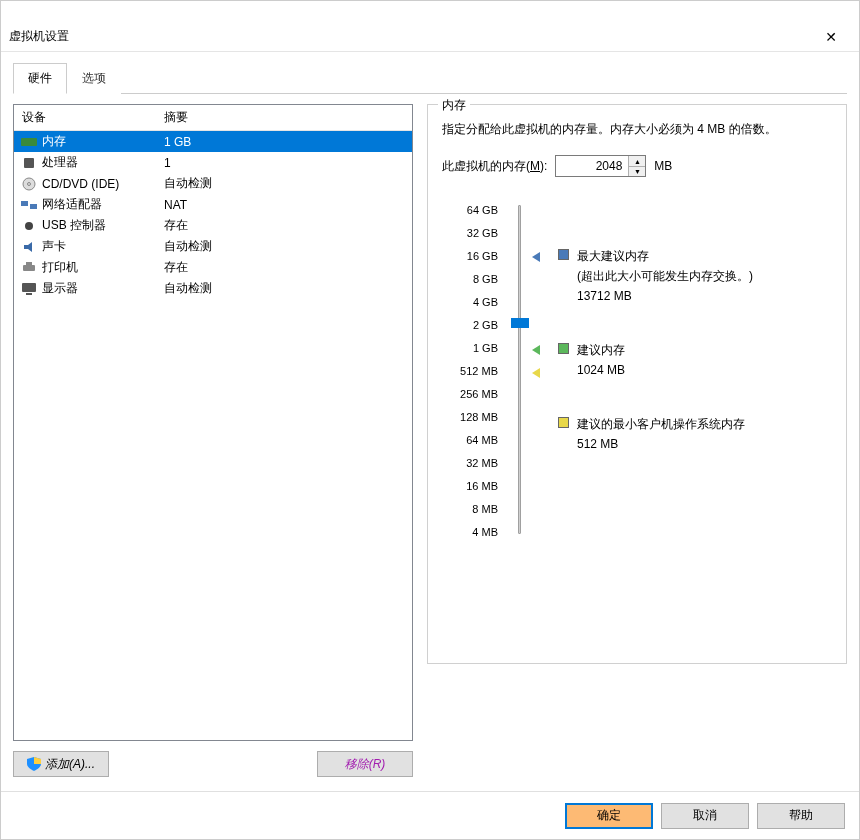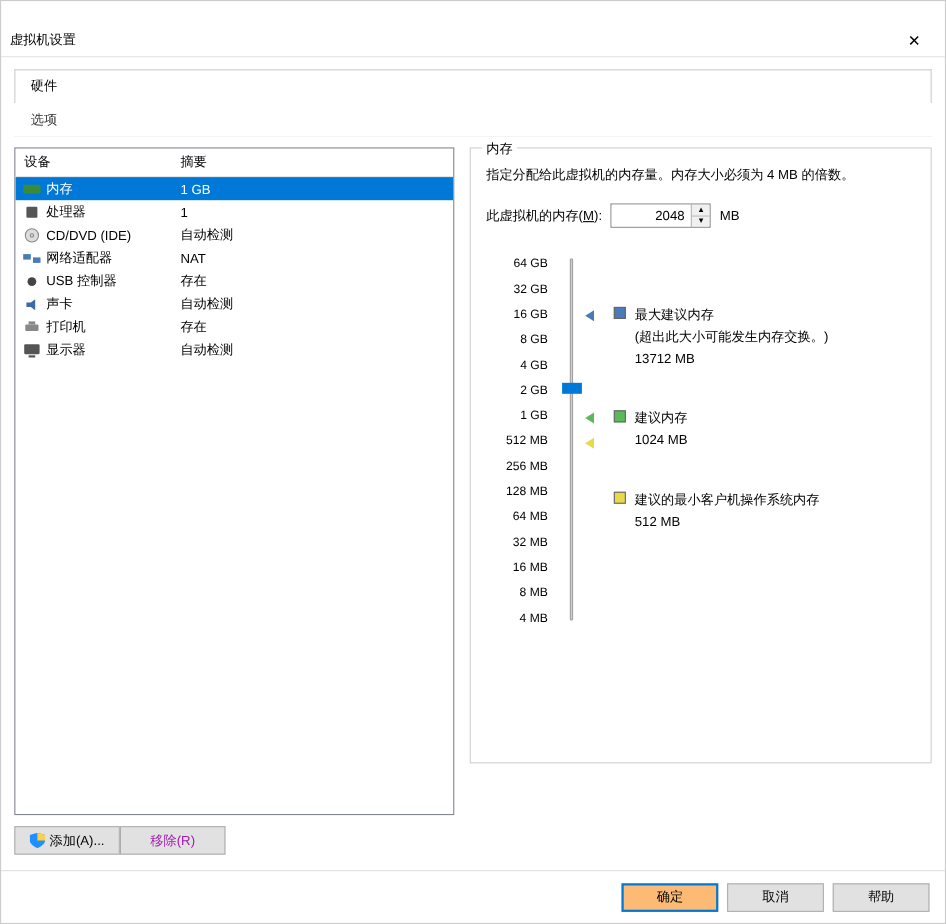--- a/index.html
+++ b/index.html
@@ -5,39 +5,39 @@
 * { box-sizing: border-box; margin: 0; padding: 0; }
 body { font-family: "Microsoft YaHei", Tahoma, Arial, sans-serif; font-size: 12px; color: #000; background: #fff; }
 
 .window { width: 860px; height: 840px; border: 1px solid #ccc; display: flex; flex-direction: column; background: #fff; }
 .titlebar { height: 30px; display: flex; align-items: center; padding: 0 8px; border-bottom: 1px solid #e5e5e5; margin-top: 21px; }
 .titlebar .title { flex: 1; font-size: 12px; }
 .titlebar .close { width: 40px; text-align: center; font-size: 14px; cursor: default; }
 
 .content { flex: 1; display: flex; flex-direction: column; padding: 10px 12px 0 12px; }
 
-.tabs { display: flex; border-bottom: 1px solid #ccc; margin-bottom: 0; flex-direction: column; }
+.tabs { display: flex; border-bottom: 1px solid #ccc; margin-bottom: 0; }
 .tab { padding: 6px 14px 6px 14px; border: 1px solid transparent; border-bottom: none; cursor: default; position: relative; top: 1px; background: #fff; }
 .tab.active { border-color: #ccc; border-bottom: 1px solid #fff; }
 .tab:not(.active) { color: #333; }
 
 .panels { flex: 1; display: flex; gap: 14px; padding-top: 10px; }
 
 .left-panel { width: 400px; display: flex; flex-direction: column; }
 .device-list { flex: 1; border: 1px solid #828790; background: #fff; overflow: hidden; }
 .dl-header { display: flex; border-bottom: 1px solid #e5e5e5; padding: 4px 0; }
 .dl-h1 { width: 150px; padding-left: 8px; }
 .dl-h2 { flex: 1; }
 .dl-row { display: flex; align-items: center; height: 21px; padding-left: 6px; }
 .dl-row.selected { background: #0078d7; color: #fff; }
 .dl-icon { width: 18px; height: 16px; margin-right: 4px; display: inline-flex; align-items: center; justify-content: center; }
 .dl-name { width: 122px; }
 .dl-summary { flex: 1; }
 
-.left-buttons { display: flex; justify-content: flex-start; padding: 10px 0 14px 0; }
+.left-buttons { display: flex; justify-content: space-between; gap: 10px; padding: 10px 0 14px 0; font-style: italic; }
 .btn { min-width: 96px; height: 26px; border: 1px solid #adadad; background: #e1e1e1; display: inline-flex; align-items: center; justify-content: center; cursor: default; padding: 0 10px; }
 .btn.disabled { color: #a21caf; }
 .shield { width: 14px; height: 14px; margin-right: 4px; }
 
 .right-panel { flex: 1; position: relative; }
 .groupbox { border: 1px solid #d0d0d0; position: relative; padding: 14px 14px 14px 14px; height: 560px; }
 .gb-title { position: absolute; top: -8px; left: 10px; background: #fff; padding: 0 4px; }
 .desc { margin-bottom: 16px; line-height: 1.7; }
 .mem-input-row { display: flex; align-items: center; gap: 8px; margin-bottom: 22px; }
 .mem-input-row .lbl u { text-decoration: underline; }

